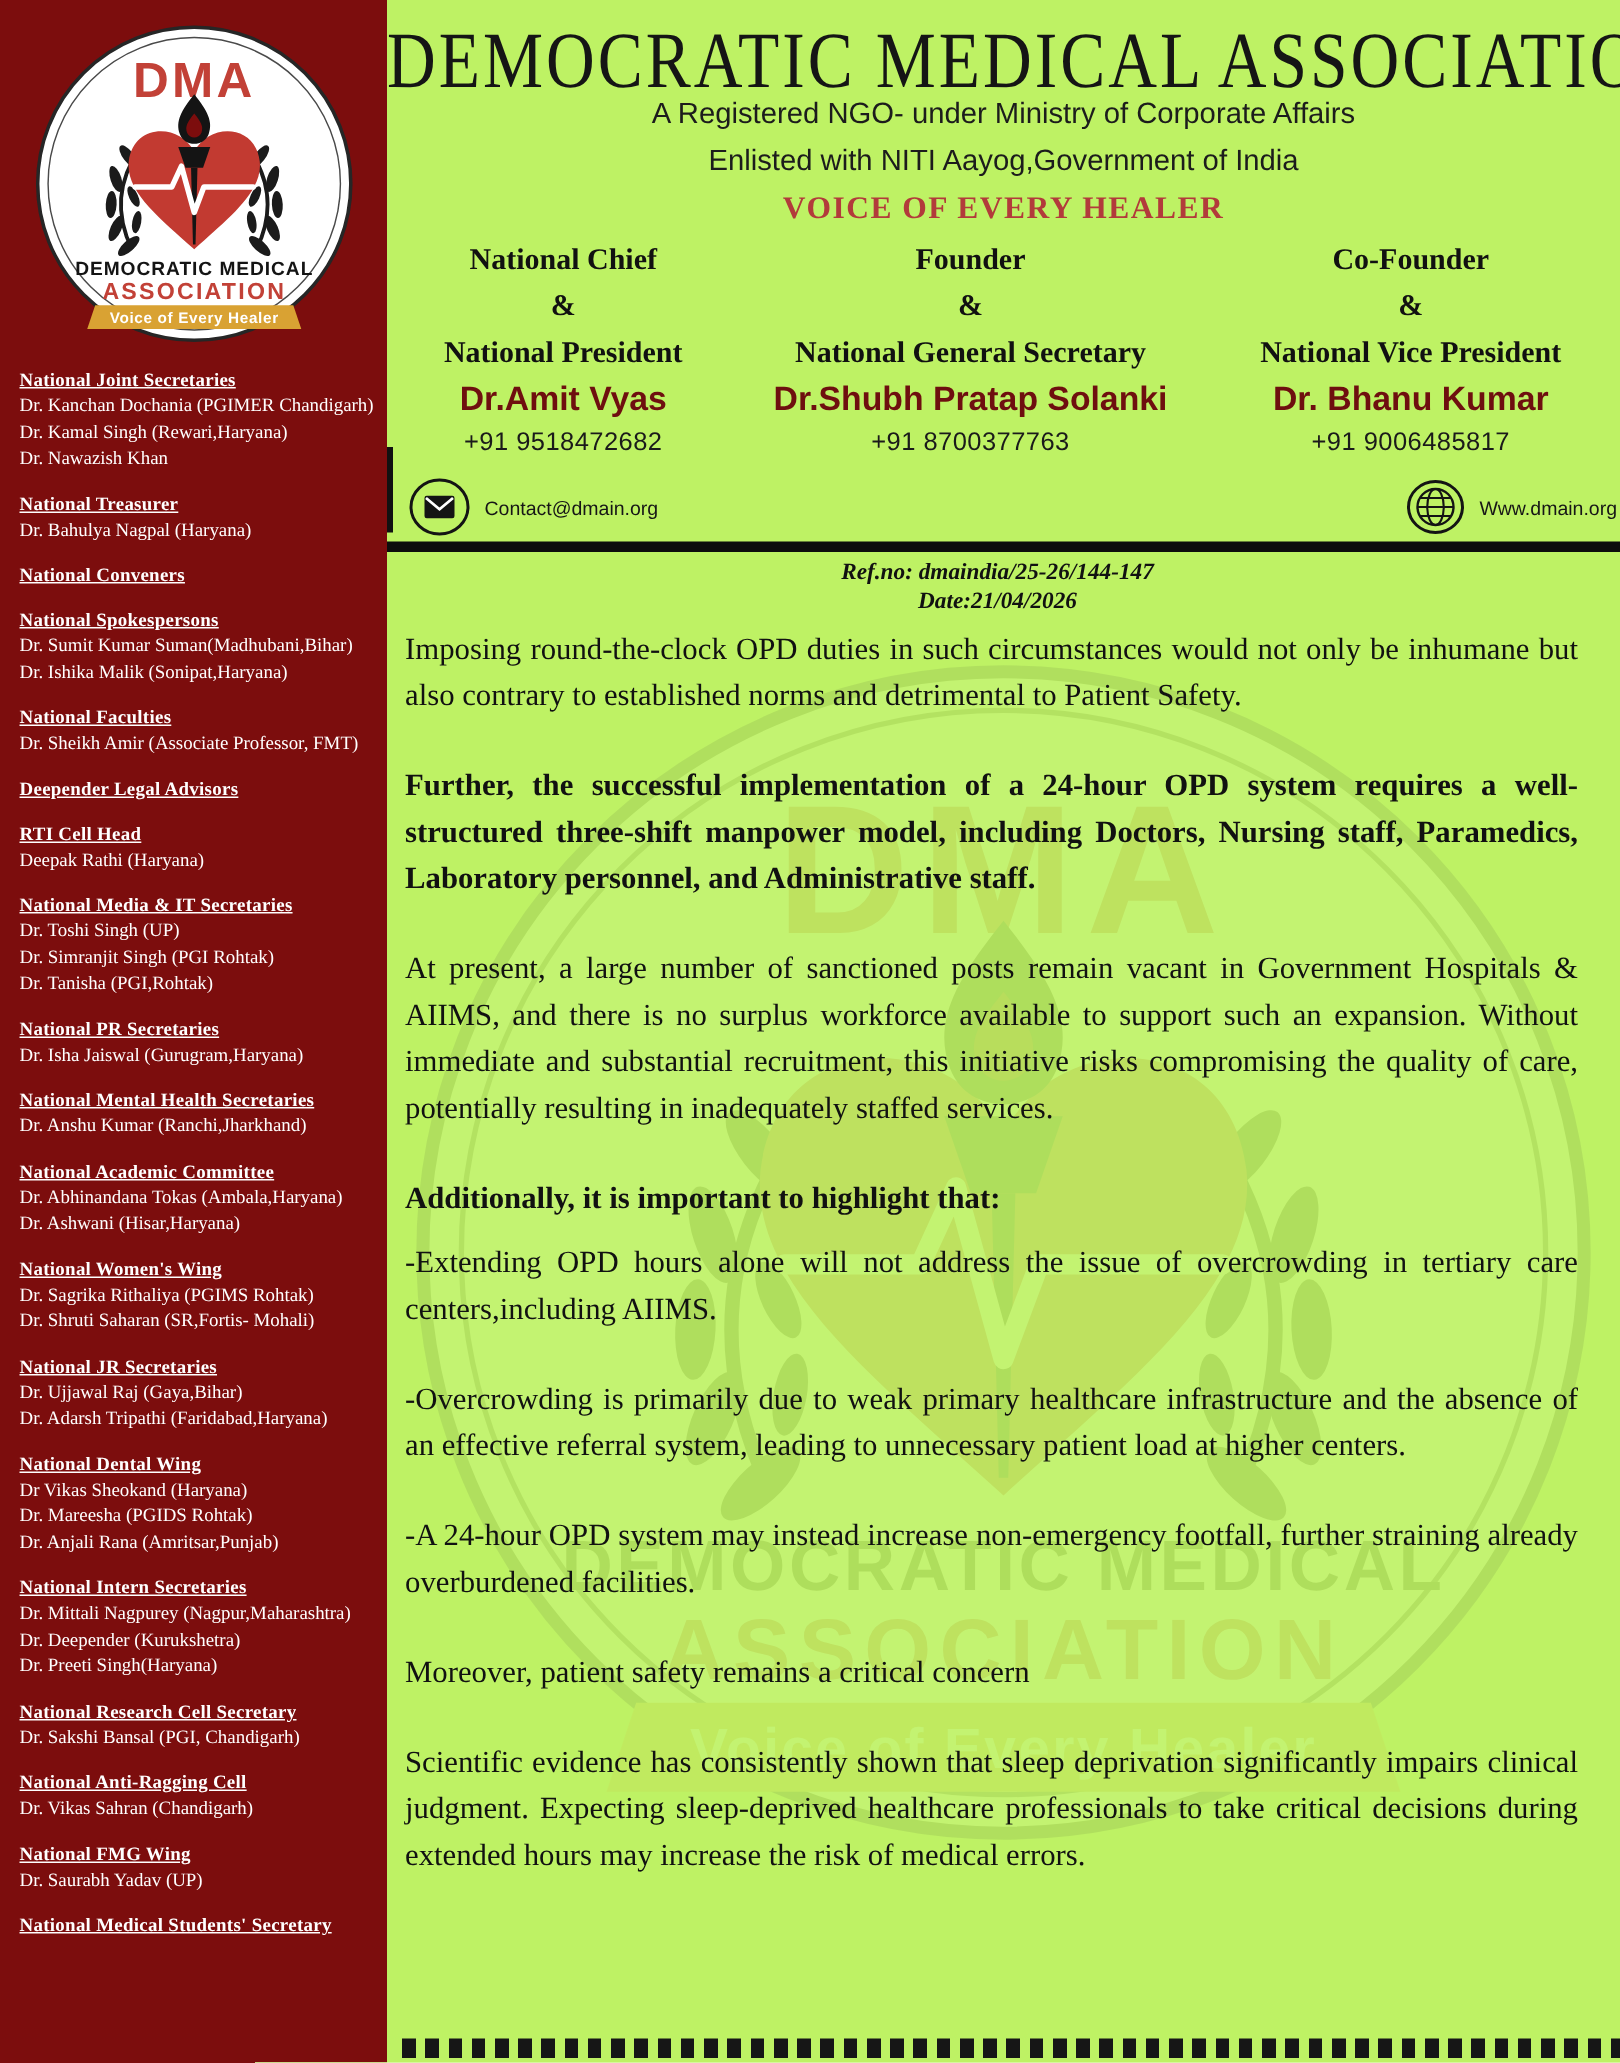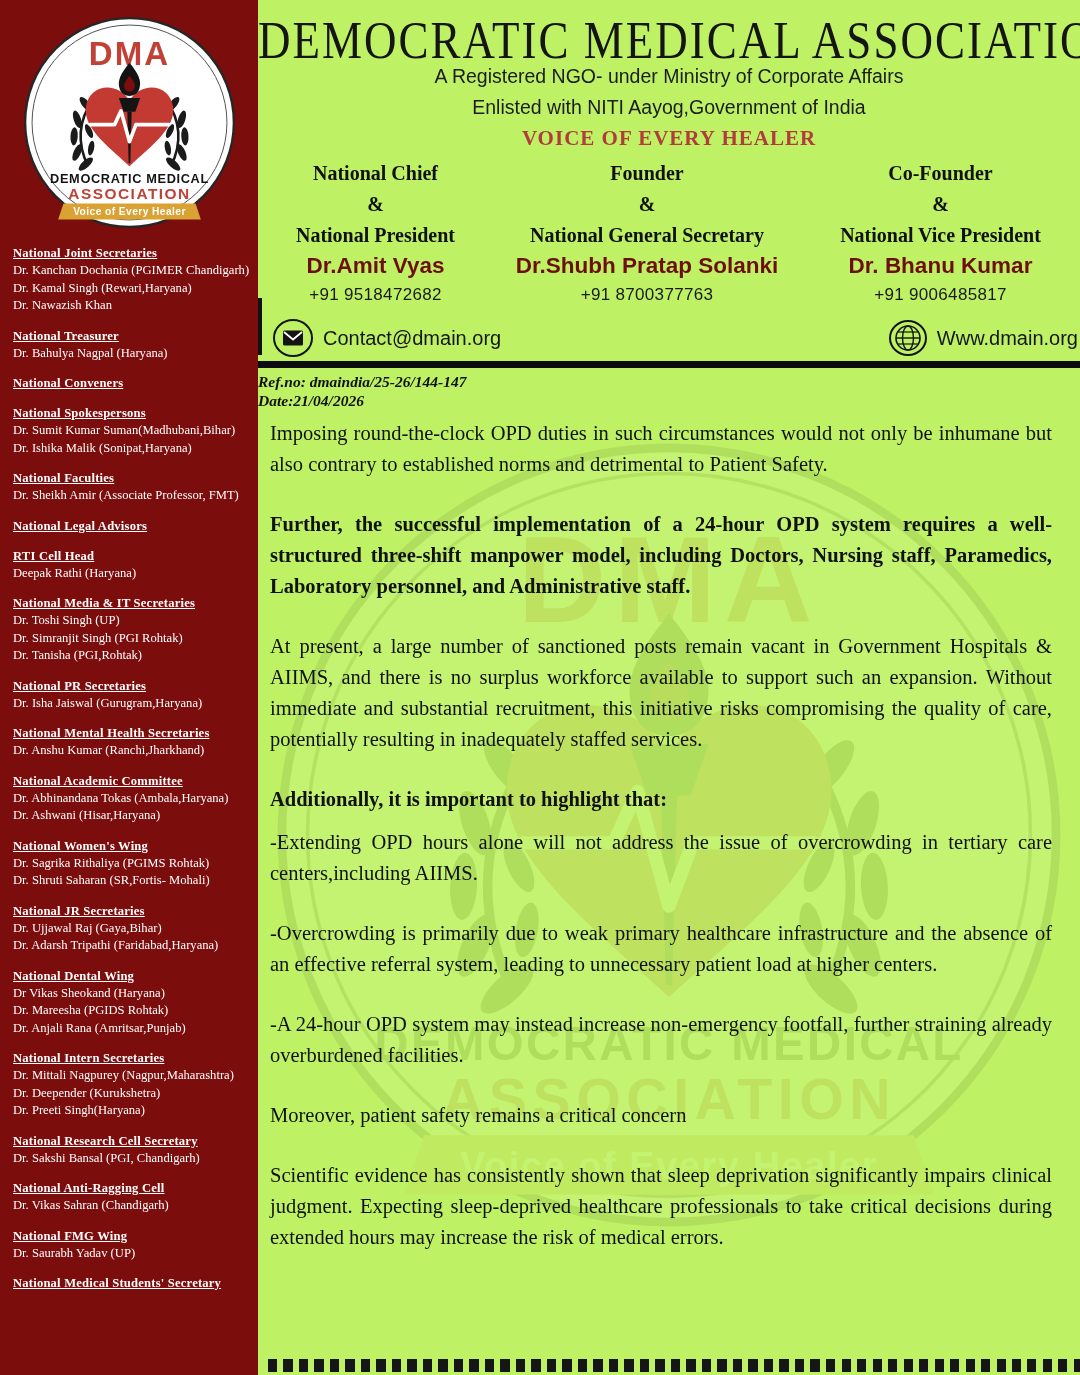--- a/index.html
+++ b/index.html
@@ -53,23 +53,23 @@
   .o-phone{
     font-family:"Liberation Sans", sans-serif;font-size:17px;color:#1a1a1a;
     line-height:24px;margin-top:3px;letter-spacing:.3px;
   }
   .contact-row{
     display:flex;justify-content:space-between;align-items:center;
     margin-top:9px;padding:0 2px 0 14px;height:44px;
   }
   .c-item{display:flex;align-items:center;gap:9px;}
   .c-item svg{display:block;}
-  .c-text{font-family:"Liberation Sans", sans-serif;font-size:20px;color:#161616;}
+  .c-text{font-family:"Liberation Sans", sans-serif;font-size:13px;color:#161616;}
   .thick-rule{height:7px;background:#0d0d0d;margin-top:1px;}
-  .ref-block{text-align:left;padding-right:8px;margin-top:4px;line-height:19px;}
+  .ref-block{text-align:center;padding-right:8px;margin-top:4px;line-height:19px;}
   .ref-line{font-size:15.5px;font-weight:bold;font-style:italic;color:#111;}
   
   .letter-body{position:relative;z-index:2;padding:8px 28px 0 12px;}
   .para{
     font-size:20.5px;line-height:31px;color:#111;text-align:justify;
     margin:0 0 29px 0;
   }
   .para.bold{font-weight:bold;}
   .para.tight{margin-bottom:12px;}
   
@@ -166,21 +166,21 @@
   </div>
 
   <div class="sb-section">
     <div class="sb-title">National Faculties</div>
     <div class="sb-members">
             <div class="sb-member">Dr. Sheikh Amir (Associate Professor, FMT)</div>
           </div>
   </div>
 
   <div class="sb-section">
-    <div class="sb-title">National Legal Advisors</div>
+    <div class="sb-title">Deepender Legal Advisors</div>
   </div>
 
   <div class="sb-section">
     <div class="sb-title">RTI Cell Head</div>
     <div class="sb-members">
             <div class="sb-member">Deepak Rathi (Haryana)</div>
           </div>
   </div>
 
   <div class="sb-section">

